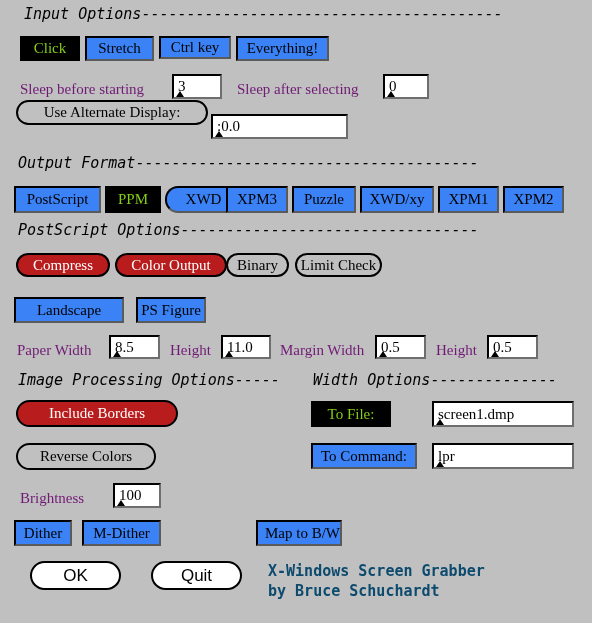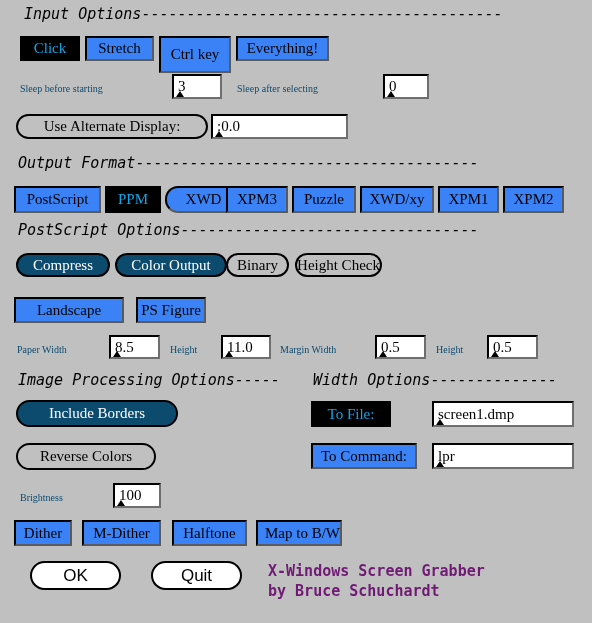--- a/index.html
+++ b/index.html
@@ -34,37 +34,37 @@
     border-right-color:#5a5a5a;
     border-bottom-color:#5a5a5a;
     font-family:"Liberation Serif", serif;
     font-size:15px;
     line-height:1;
     display:flex;align-items:center;justify-content:center;
     white-space:nowrap;
     color:#000;
     cursor:default;
   }
-  .rbtn.sel{background:#000;color:#0ea5e9;border-color:#000;}
+  .rbtn.sel{background:#000;color:#84cc16;border-color:#000;}
 
   
   .obtn{
     position:absolute;
     box-sizing:border-box;
     background:#c0c0c0;
     border:2px solid #000;
     border-radius:999px;
     font-family:"Liberation Serif", serif;
     font-size:15px;
     display:flex;align-items:center;justify-content:center;
     white-space:nowrap;
     color:#000;
     cursor:default;
   }
-  .obtn.sel{background:#0c4a6e;color:#fff;}
+  .obtn.sel{background:#b91c1c;color:#fff;}
   .obtn.plain{background:#fff;color:#000;font-family:"Liberation Sans",sans-serif;font-size:17px;}
 
   
   .field{
     position:absolute;
     box-sizing:border-box;
     background:#ffffff;
     border:2px solid #000;
     border-right-color:#6e6e6e;
     border-bottom-color:#6e6e6e;
@@ -85,70 +85,70 @@
     content:"";position:absolute;left:0;bottom:1px;
     border-left:4px solid transparent;border-right:4px solid transparent;
     border-bottom:6px solid #000;
   }
   .fval{position:relative;z-index:2;}
 
   
   .lbl{
     position:absolute;
     font-family:"Liberation Serif", serif;
-    font-size:10px;
-    white-space:nowrap;
-    color:#0c4a6e;
+    font-size:15px;
+    white-space:nowrap;
+    color:#701a75;
     line-height:16px;
   }
 
   
   .credit{
     position:absolute;
     font-family:"DejaVu Sans Mono","Liberation Mono",monospace;
     font-weight:bold;
     font-size:15px;
     line-height:20px;
     white-space:pre;
-    color:#701a75;
+    color:#0c4a6e;
   }
 </style>
 </head>
 <body>
 
 <div class="app">
 
   <div class="sec-head" style="left:24px;top:6px;">Input Options----------------------------------------</div>
 
   <div class="rbtn sel" style="left:20px;top:36px;width:60px;height:25px;">
     <span>Click</span>
   </div>
   <div class="rbtn" style="left:85px;top:36px;width:69px;height:25px;">
     <span>Stretch</span>
   </div>
-  <div class="rbtn" style="left:159px;top:36px;width:72px;height:37px;">
+  <div class="rbtn" style="left:159px;top:36px;width:72px;height:23px;">
     <span>Ctrl key</span>
   </div>
   <div class="rbtn" style="left:236px;top:36px;width:93px;height:25px;">
     <span>Everything!</span>
   </div>
 
   <div class="lbl" style="left:20px;top:81px;">Sleep before starting</div>
   <div class="field" style="left:172px;top:74px;width:50px;height:25px;">
     <span class="fval">3</span>
     <span class="caret"></span>
   </div>
 
   <div class="lbl" style="left:237px;top:81px;">Sleep after selecting</div>
   <div class="field" style="left:383px;top:74px;width:46px;height:25px;">
     <span class="fval">0</span>
     <span class="caret"></span>
   </div>
 
-  <div class="obtn" style="left:16px;top:114px;width:192px;height:25px;">
+  <div class="obtn" style="left:16px;top:100px;width:192px;height:25px;">
     <span>Use Alternate Display:</span>
   </div>
   <div class="field" style="left:211px;top:114px;width:137px;height:25px;">
     <span class="fval">:0.0</span>
     <span class="caret"></span>
   </div>
 
   <div class="sec-head" style="left:18px;top:155px;">Output Format--------------------------------------</div>
 
   <div class="rbtn" style="left:14px;top:186px;width:87px;height:27px;">
@@ -181,21 +181,21 @@
   <div class="obtn sel" style="left:16px;top:253px;width:94px;height:24px;">
     <span>Compress</span>
   </div>
   <div class="obtn sel" style="left:115px;top:253px;width:112px;height:24px;">
     <span>Color Output</span>
   </div>
   <div class="obtn" style="left:226px;top:253px;width:63px;height:24px;">
     <span>Binary</span>
   </div>
   <div class="obtn" style="left:295px;top:253px;width:87px;height:24px;">
-    <span>Height Check</span>
+    <span>Limit Check</span>
   </div>
 
   <div class="rbtn" style="left:14px;top:297px;width:110px;height:26px;">
     <span>Landscape</span>
   </div>
   <div class="rbtn" style="left:136px;top:297px;width:70px;height:26px;">
     <span>PS Figure</span>
   </div>
 
   <div class="lbl" style="left:17px;top:342px;">Paper Width</div>
@@ -236,23 +236,20 @@
     <span class="fval">100</span>
     <span class="caret"></span>
   </div>
 
   <div class="rbtn" style="left:14px;top:520px;width:58px;height:26px;">
     <span>Dither</span>
   </div>
   <div class="rbtn" style="left:82px;top:520px;width:79px;height:26px;">
     <span>M-Dither</span>
   </div>
-  <div class="rbtn" style="left:172px;top:520px;width:75px;height:26px;">
-    <span>Halftone</span>
-  </div>
   <div class="rbtn" style="left:256px;top:520px;width:86px;height:26px;justify-content:flex-end;">
     <span>Map to B/W</span>
   </div>
 
   <div class="sec-head" style="left:313px;top:372px;">Width Options--------------</div>
 
   <div class="rbtn sel" style="left:311px;top:401px;width:80px;height:26px;">
     <span>To File:</span>
   </div>
   <div class="field" style="left:432px;top:401px;width:142px;height:26px;">

